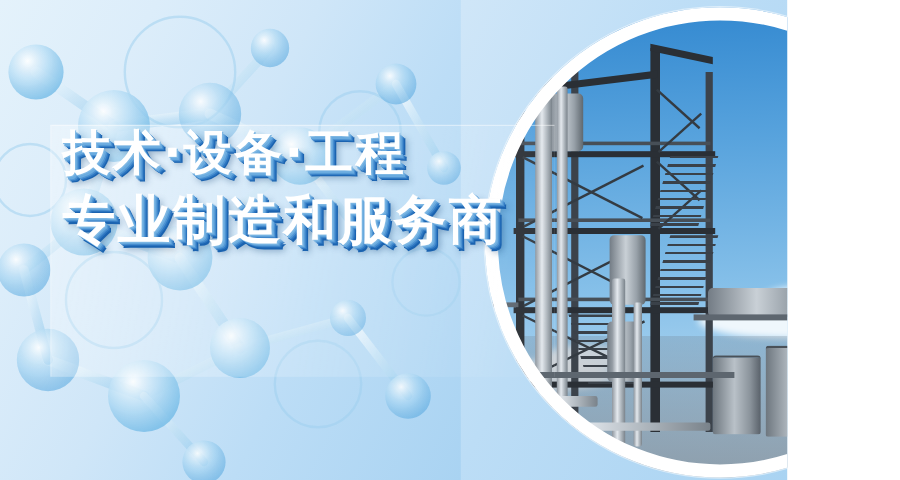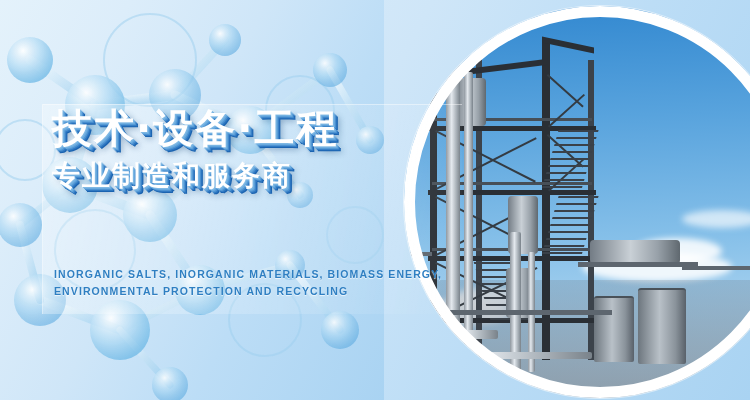--- a/index.html
+++ b/index.html
@@ -1,20 +1,20 @@
 <!DOCTYPE html>
 <html><head>
 <meta charset="utf-8">
 <style>
   html,body{margin:0;padding:0;background:#fff;}
   *{box-sizing:border-box;}
 
   .banner{
     position:relative;
-    width:750px;height:400px;
+    width:656px;height:400px;
     overflow:hidden;
     font-family:"Liberation Sans","DejaVu Sans",sans-serif;
     background:linear-gradient(118deg,#e4f2fb 0%,#dcedfa 22%,#cfe6f8 45%,#bcddf6 68%,#a9d3f2 100%);
   }
 
   
   .photo-zone{
     position:absolute;left:382px;top:0;width:368px;height:400px;
     overflow:hidden;
   }
@@ -96,21 +96,21 @@
     white-space:nowrap;
     text-shadow:
        1px 1px 0 #7fb8e4,
        2px 2px 0 #6aabdf,
        3px 3px 0 #4e93d2,
        4px 4px 0 #2f78c2,
        5px 5px 0 #1b63b0,
        6px 6px 6px rgba(10,60,110,.45);
   }
   .h1{font-size:40px;}
-  .h2{font-size:28px;margin-top:14px;}
+  .h2{font-size:44px;margin-top:14px;}
 
   
   .sub-cn{
     position:absolute;left:54px;top:241px;
     font-family:"DejaVu Sans","Liberation Sans",sans-serif;
     font-size:17px;color:#2a7ec4;letter-spacing:1px;white-space:nowrap;
     text-shadow:0 1px 1px rgba(255,255,255,.8);
   }
   .sub-en{
     position:absolute;left:54px;top:266px;width:400px;
@@ -270,15 +270,14 @@
   <div class="ring"></div>
 
   <div class="text-panel"></div>
 
   <div class="headline">
     <div class="h-line h1">技术·设备·工程</div>
     <div class="h-line h2">专业制造和服务商</div>
   </div>
 
 
-  <div class="sub-en">INORGANIC SALTS, INORGANIC MATERIALS, BIOMASS ENERGY, ENVIRONMENTAL PROTECTION AND RECYCLING</div>
 
 </div>
 
 </body></html>

